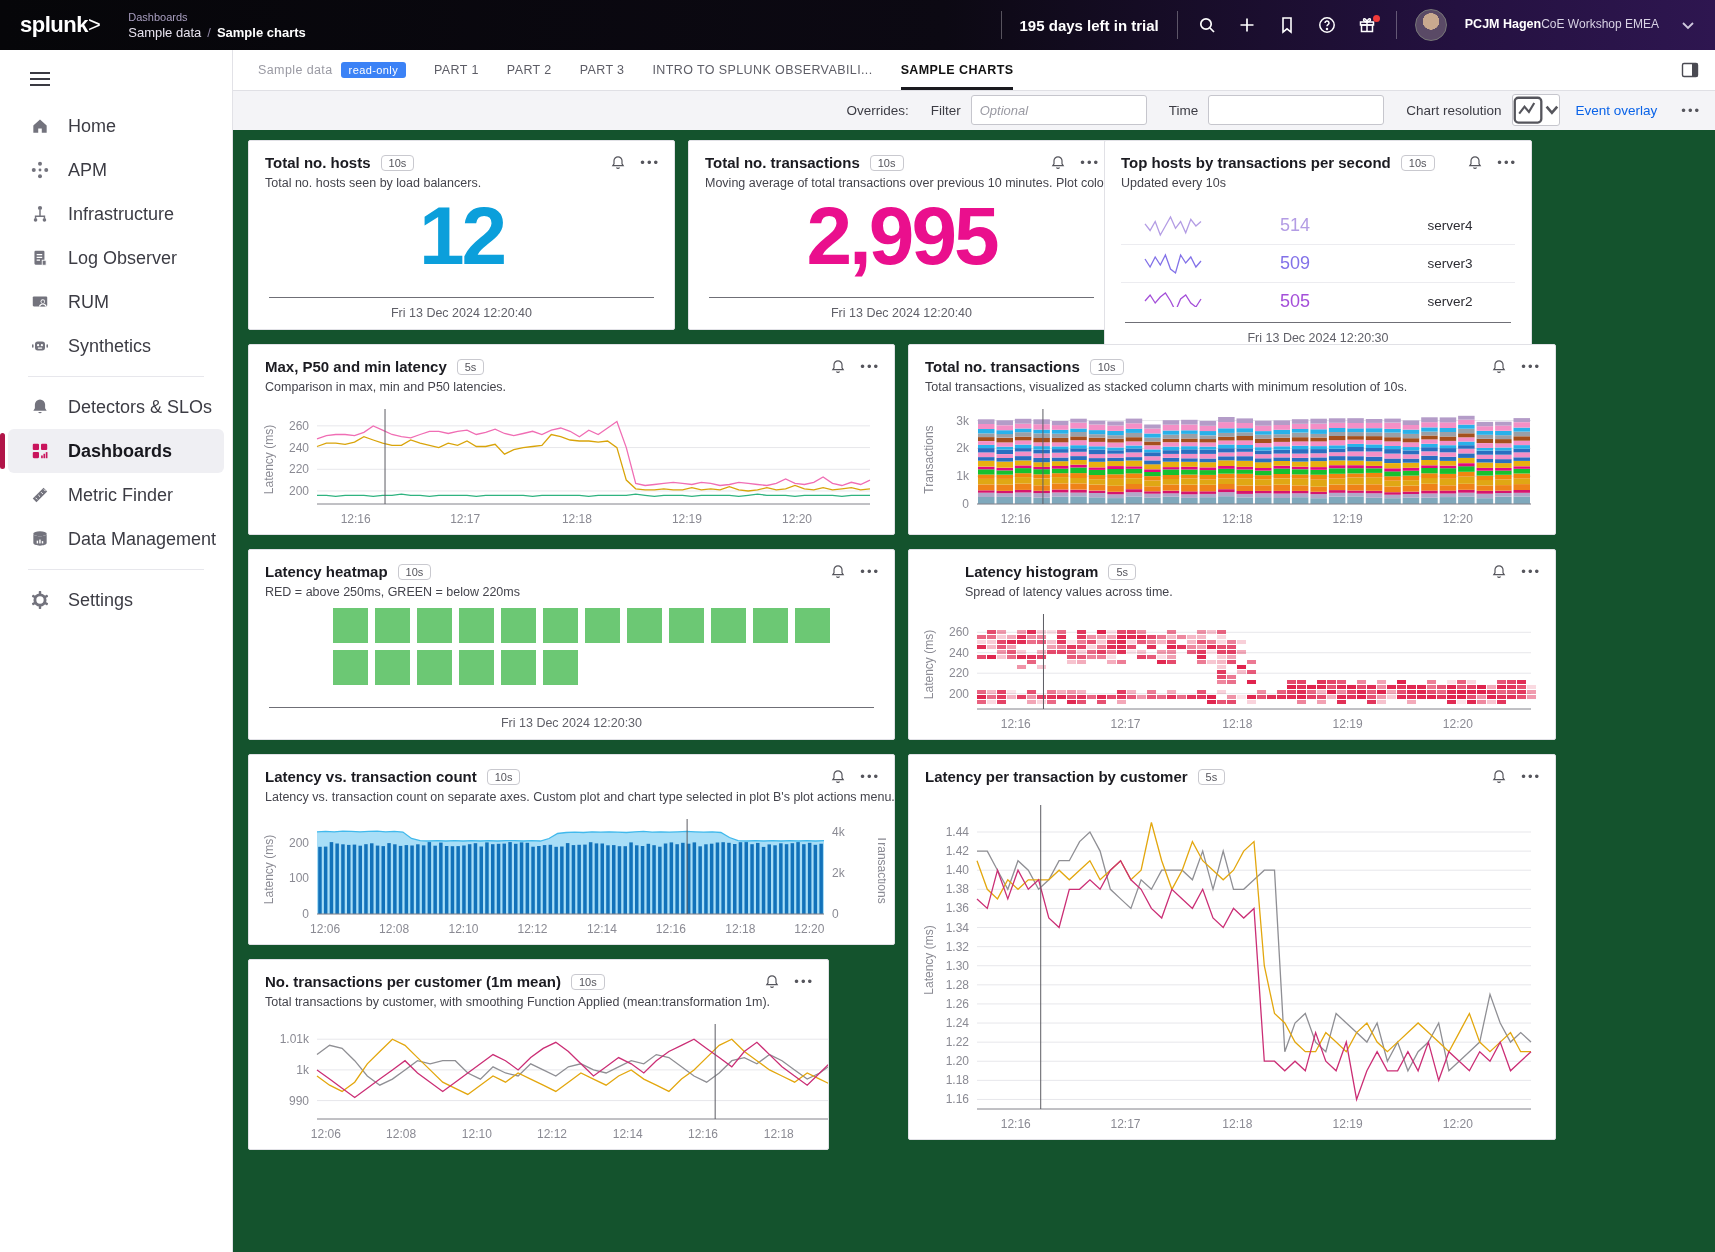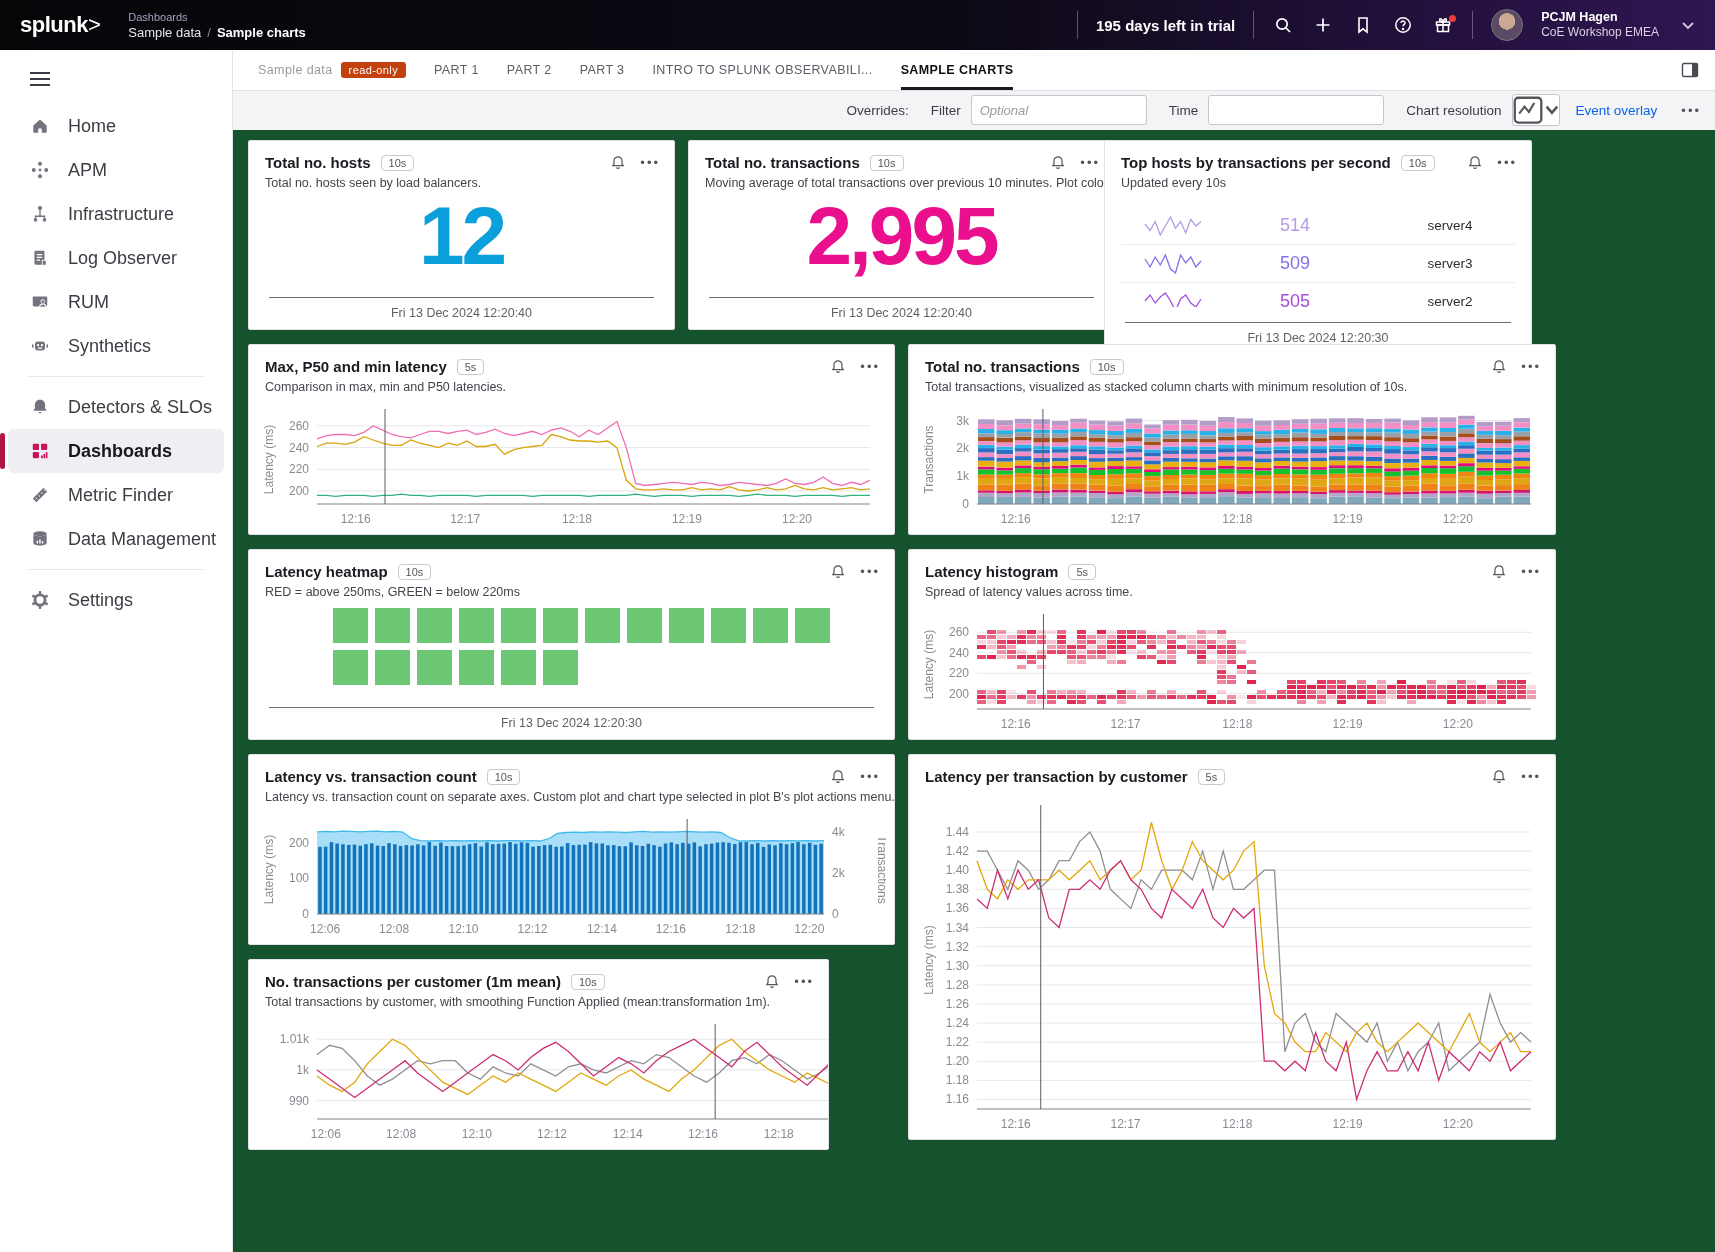--- a/index.html
+++ b/index.html
@@ -16,21 +16,21 @@
   .crumb-row .sep{color:#8d84a3;}
   .crumb-row .current{font-weight:700;color:#fff;}
   .topbar-right{margin-left:auto;display:flex;align-items:center;gap:18px;padding-right:16px;}
   .vdiv{width:1px;height:28px;background:rgba(255,255,255,.3);}
   .trial{font-size:15px;font-weight:700;}
   .hicon{width:22px;height:22px;display:inline-flex;align-items:center;justify-content:center;position:relative;cursor:pointer;}
   .hicon svg{width:20px;height:20px;}
   .reddot{position:absolute;right:-2px;top:1px;width:7px;height:7px;border-radius:50%;background:#f23a3a;}
   .avatar{width:30px;height:30px;border-radius:50%;
     background:radial-gradient(circle at 50% 38%,#c9a98f 0 34%,#5a4a66 35% 100%);border:1px solid #777;}
-  .userblock{display:flex;flex-direction:column;line-height:1.25;}
+  .userblock{display:flex;line-height:1.25;}
   .uname{font-size:12.5px;font-weight:700;}
   .uorg{font-size:12px;color:#d8d2e4;}
   
   .sidebar{position:absolute;left:0;top:50px;bottom:0;width:232px;background:#fff;
     border-right:1px solid #e2e2e7;z-index:3;}
   .burger{margin:22px 0 18px 30px;width:20px;cursor:pointer;}
   .burger i{display:block;height:2px;background:#3a3a42;margin:4px 0;}
   .snav{display:flex;flex-direction:column;}
   .sitem{display:flex;align-items:center;gap:18px;height:44px;padding-left:22px;margin:0 8px;
     border-radius:6px;cursor:pointer;position:relative;}
@@ -42,21 +42,21 @@
   .sitem.active::before{content:"";position:absolute;left:-8px;top:4px;bottom:4px;width:5px;
     border-radius:3px;background:#b11548;}
   .sdiv{height:1px;background:#e7e7ec;margin:8px 28px;}
   
   .tabstrip{position:absolute;left:232px;top:50px;right:0;height:40px;background:#fff;
     border-bottom:1px solid #e0e0e5;display:flex;align-items:center;padding-left:12px;z-index:2;}
   .tab{display:flex;align-items:center;gap:8px;margin:0 14px;font-size:12.5px;letter-spacing:.4px;
     color:#5d5d66;height:40px;cursor:pointer;border-bottom:3px solid transparent;padding-top:3px;box-sizing:border-box;}
   .tab.muted{color:#9a9aa3;}
   .tab.active{color:#111;font-weight:700;border-bottom-color:#1a1a1f;}
-  .badge-ro{background:#c2410c;color:#fff;font-size:11px;border-radius:3px;padding:2px 8px;}
+  .badge-ro{background:#3b82f6;color:#fff;font-size:11px;border-radius:3px;padding:2px 8px;}
   .paneltoggle{margin-left:auto;margin-right:14px;cursor:pointer;}
   
   .toolbar{position:absolute;left:232px;top:90px;right:0;height:40px;background:#f4f4f7;
     display:flex;align-items:center;justify-content:flex-end;gap:10px;padding-right:14px;font-size:13.5px;color:#3c3c44;}
   .tlabel{margin-left:12px;}
   .tinput{width:158px;height:28px;border:1px solid #c6c6cd;border-radius:3px;background:#fff;
     font-size:13px;padding:0 8px;font-family:"Liberation Sans",sans-serif;}
   .tinput::placeholder{font-style:italic;color:#9a9aa3;}
   .resbtn{width:46px;height:30px;border:1px solid #c6c6cd;border-radius:3px;background:#fff;
     display:flex;align-items:center;justify-content:center;gap:4px;cursor:pointer;}
@@ -65,21 +65,21 @@
   .toolbar .dots{margin-left:14px;}
   
   .main{position:absolute;left:232px;top:130px;width:1483px;height:1122px;background:#14532d;overflow:hidden;}
   .card{position:absolute;background:#fff;border:1px solid #e1e1e6;border-radius:2px;box-sizing:border-box;overflow:hidden;}
   .c1{left:16px;top:10px;width:427px;height:190px;}
   .c2{left:456px;top:10px;width:427px;height:190px;}
   .c3{left:872px;top:10px;width:428px;height:215px;}
   .c4{left:16px;top:214px;width:647px;height:191px;}
   .c5{left:676px;top:214px;width:648px;height:191px;}
   .c6{left:16px;top:419px;width:647px;height:191px;}
-  .c7{left:676px;top:419px;width:648px;height:191px;}
+  .c7{left:676px;top:419px;width:648px;height:191px;padding-left:40px;}
   .c8{left:16px;top:624px;width:647px;height:191px;}
   .c9{left:676px;top:624px;width:648px;height:386px;}
   .c10{left:16px;top:829px;width:581px;height:191px;}
   .chead{display:flex;align-items:center;gap:10px;padding:13px 14px 0 16px;}
   .ctitle{font-size:15px;font-weight:700;color:#1b1b21;white-space:nowrap;}
   .resbadge{font-size:11px;color:#55555c;border:1px solid #c9c9cf;border-radius:4px;padding:1px 7px;}
   .chead .right{margin-left:auto;display:flex;gap:14px;align-items:center;}
   .bell{width:16px;height:16px;cursor:pointer;}
   .csub{font-size:12.5px;color:#44444c;padding:5px 16px 0 16px;white-space:nowrap;overflow:hidden;}
   .bignum{position:absolute;left:0;right:0;top:42px;bottom:40px;display:flex;align-items:center;justify-content:center;

